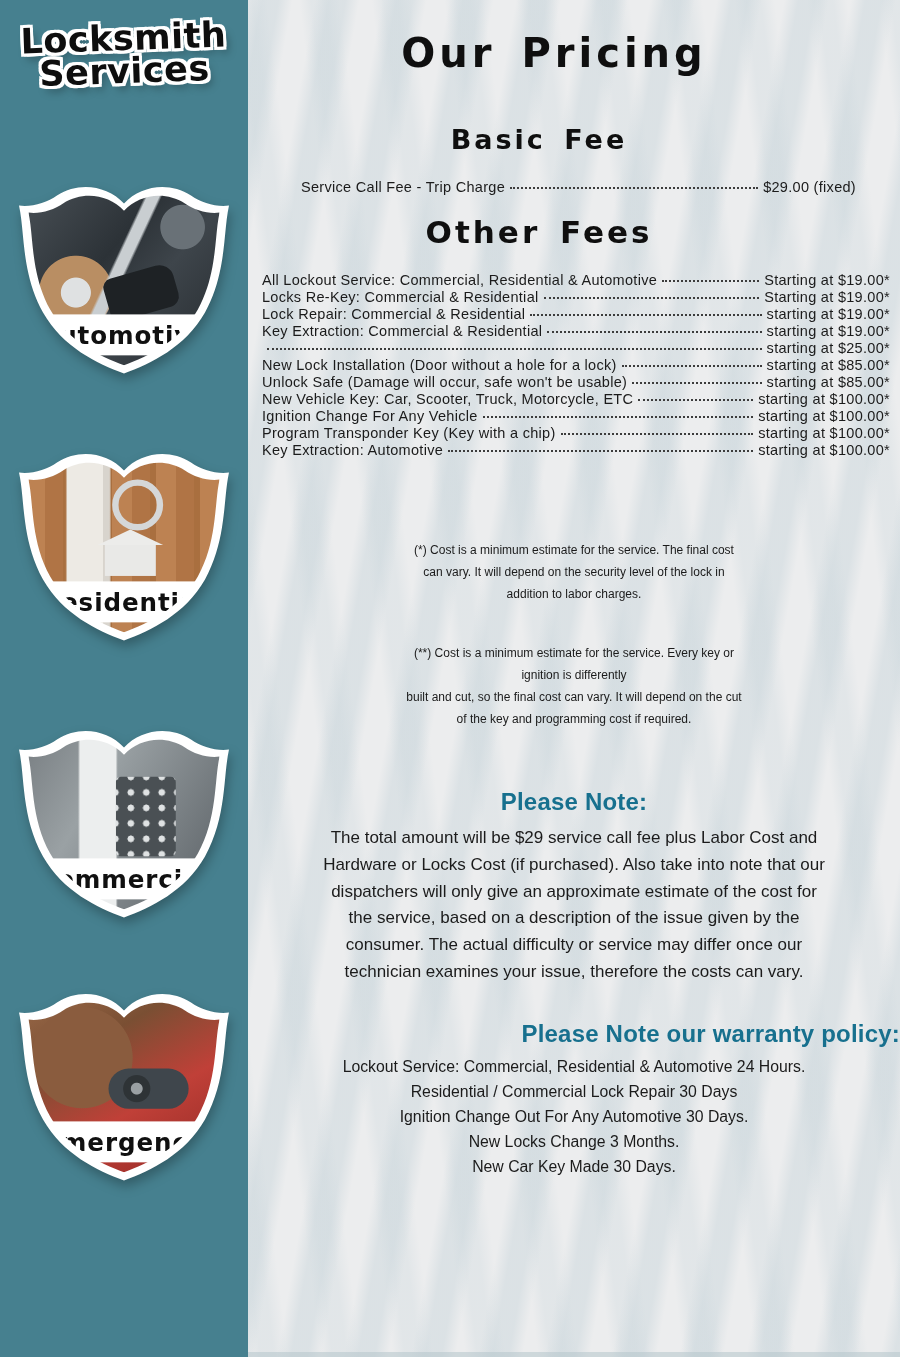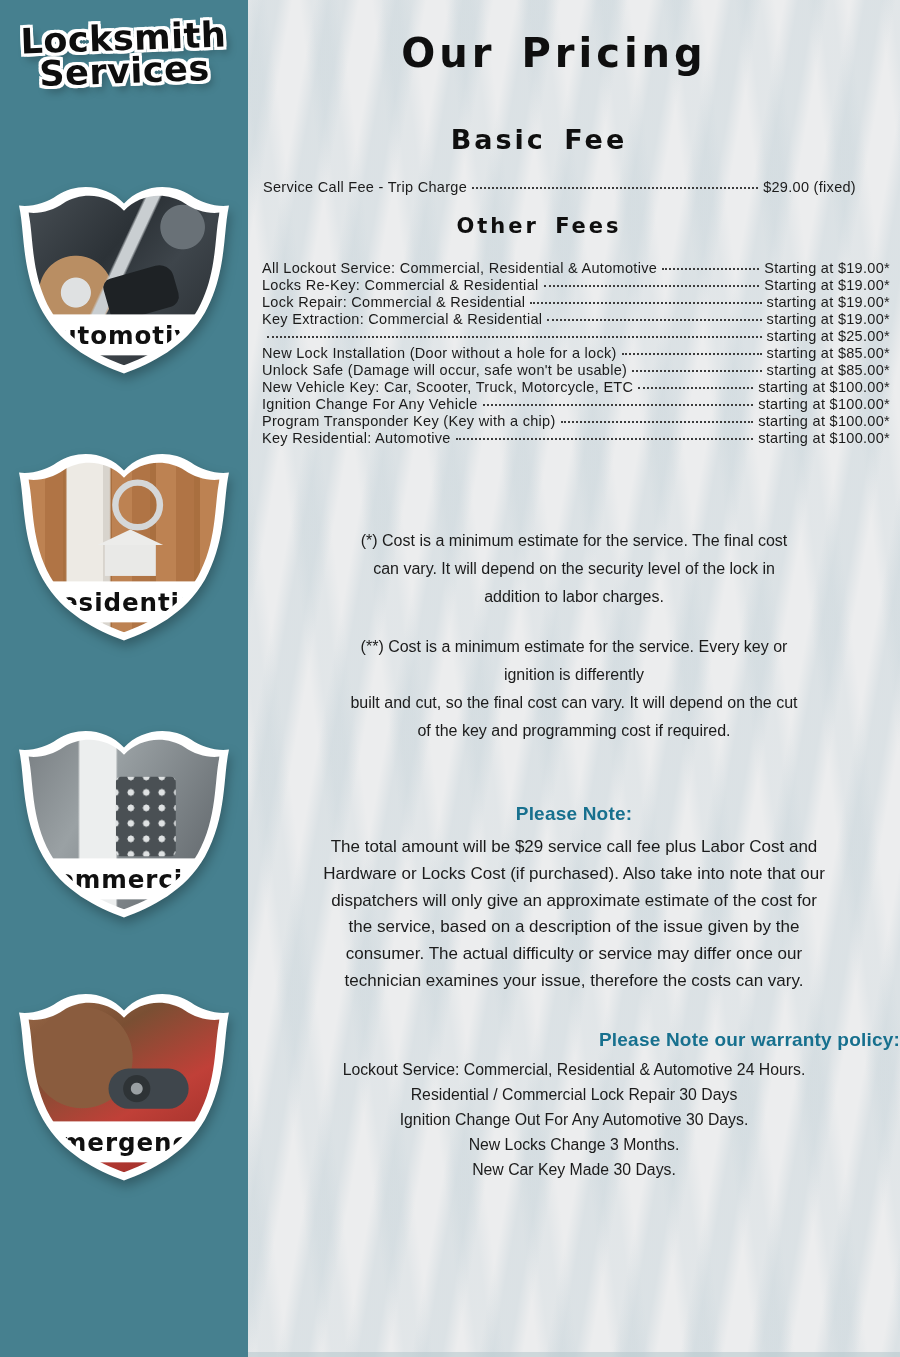--- a/index.html
+++ b/index.html
@@ -111,34 +111,34 @@
       repeating-linear-gradient(100deg,
         rgba(199,212,218,0) 0px, rgba(199,212,218,0.45) 14px,
         rgba(199,212,218,0.45) 30px, rgba(199,212,218,0) 44px, rgba(199,212,218,0) 66px),
       repeating-linear-gradient(83deg,
         rgba(199,212,218,0) 0px, rgba(199,212,218,0.28) 12px,
         rgba(199,212,218,0.28) 26px, rgba(199,212,218,0) 40px, rgba(199,212,218,0) 72px);
   }
   .marker { font-family:"DejaVu Sans", sans-serif; font-weight:700; color:#0f0f0f; }
   .title { margin-top:30px; font-size:40px; letter-spacing:4px; word-spacing:8px; transform:translateX(-20px); }
   .h-basic { margin-top:48px; font-size:27px; letter-spacing:3px; word-spacing:6px; transform:translateX(-35px); }
-  .h-other { margin-top:18px; font-size:21px; letter-spacing:3px; word-spacing:6px; transform:translateX(-35px); }
+  .h-other { margin-top:18px; font-size:31px; letter-spacing:3px; word-spacing:6px; transform:translateX(-35px); }
 
   .fee-row { display:flex; align-items:baseline; font-size:14.5px; letter-spacing:0.3px; line-height:17px; }
   .fee-row .fee-label { white-space:nowrap; }
   .fee-row .dots { flex:1; border-bottom:2.2px dotted #3c3c3c; margin:0 5px; transform:translateY(-3px); min-width:8px; }
   .fee-row .fee-price { white-space:nowrap; }
-  .basic-row { margin:24px 44px 0 15px; }
+  .basic-row { margin:24px 44px 0 53px; }
   .fees-list { margin:22px 10px 0 14px; display:flex; flex-direction:column; }
 
-  .note { margin-left:auto; margin-right:auto; width:576px; font-size:16px; line-height:28px; white-space:pre-line; }
+  .note { margin-left:auto; margin-right:auto; width:576px; font-size:12px; line-height:22px; white-space:pre-line; }
   .note1 { margin-top:80px; }
-  .note2 { margin-top:22px; }
-
-  .accent-heading { font-weight:700; font-size:19px; color:#17708E; letter-spacing:0.2px; }
+  .note2 { margin-top:37px; }
+
+  .accent-heading { font-weight:700; font-size:24px; color:#17708E; letter-spacing:0.2px; }
   .pn-heading { margin-top:58px; }
   .pn-body { margin:9px auto 0; width:620px; font-size:17px; line-height:26.8px; white-space:pre-line; }
   .w-heading { margin-top:34px;text-align:right; }
   .w-lines { margin-top:6px; font-size:15.8px; line-height:25px; }
 
   .bottom-edge { position:absolute; left:0; right:0; bottom:0; height:5px; background:rgba(183,198,204,0.55); }
 </style>
 </head>
 <body>
 
@@ -247,21 +247,21 @@
         <span class="fee-label">Ignition Change For Any Vehicle</span>
         <span class="dots"></span>
         <span class="fee-price">starting at $100.00*</span>
       </div>
         <div class="fee-row">
         <span class="fee-label">Program Transponder Key (Key with a chip)</span>
         <span class="dots"></span>
         <span class="fee-price">starting at $100.00*</span>
       </div>
         <div class="fee-row">
-        <span class="fee-label">Key Residential: Automotive</span>
+        <span class="fee-label">Key Extraction: Automotive</span>
         <span class="dots"></span>
         <span class="fee-price">starting at $100.00*</span>
       </div>
       </div>
 
     <p class="note note1">(*) Cost is a minimum estimate for the service. The final cost
 can vary. It will depend on the security level of the lock in
 addition to labor charges.</p>
     <p class="note note2">(**) Cost is a minimum estimate for the service. Every key or
 ignition is differently

